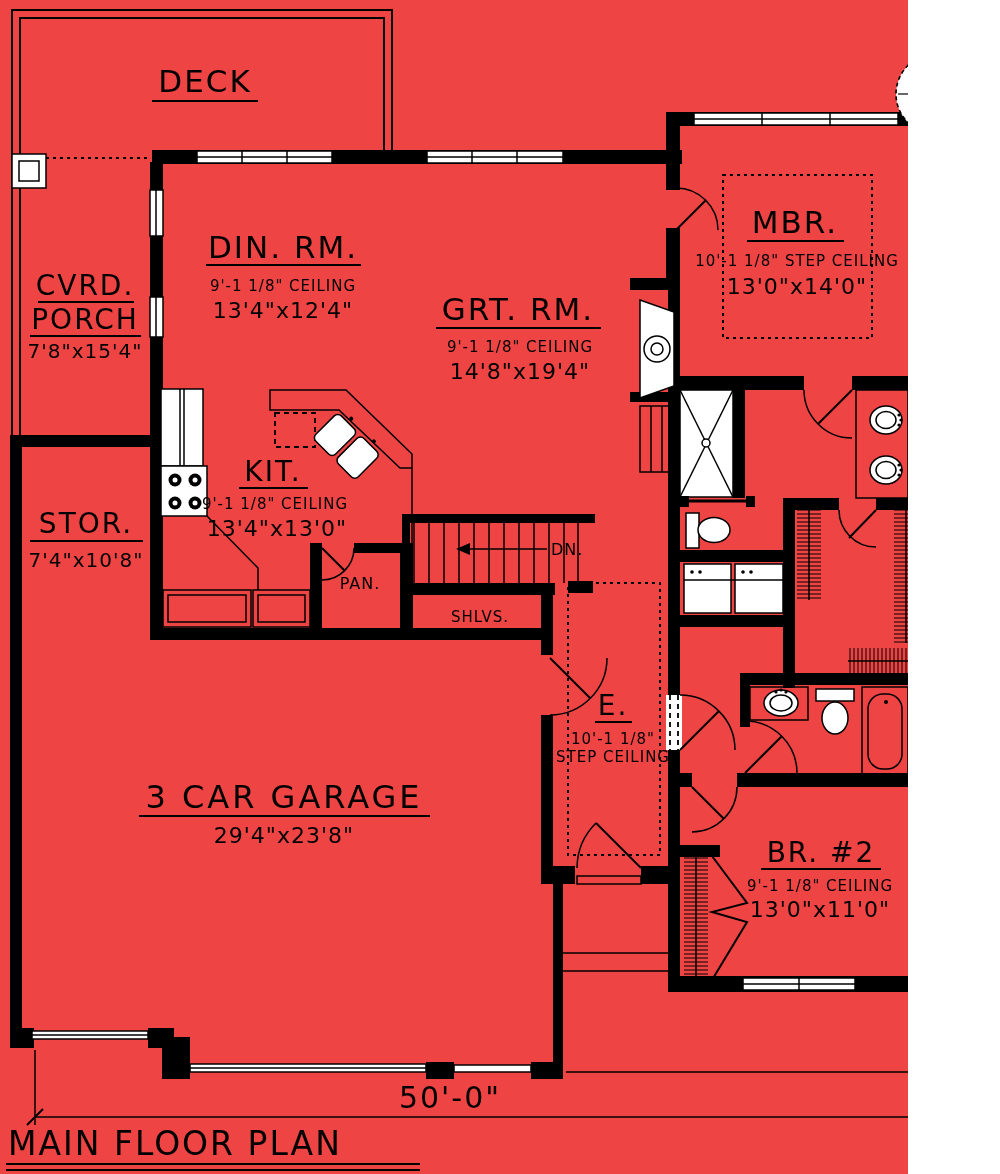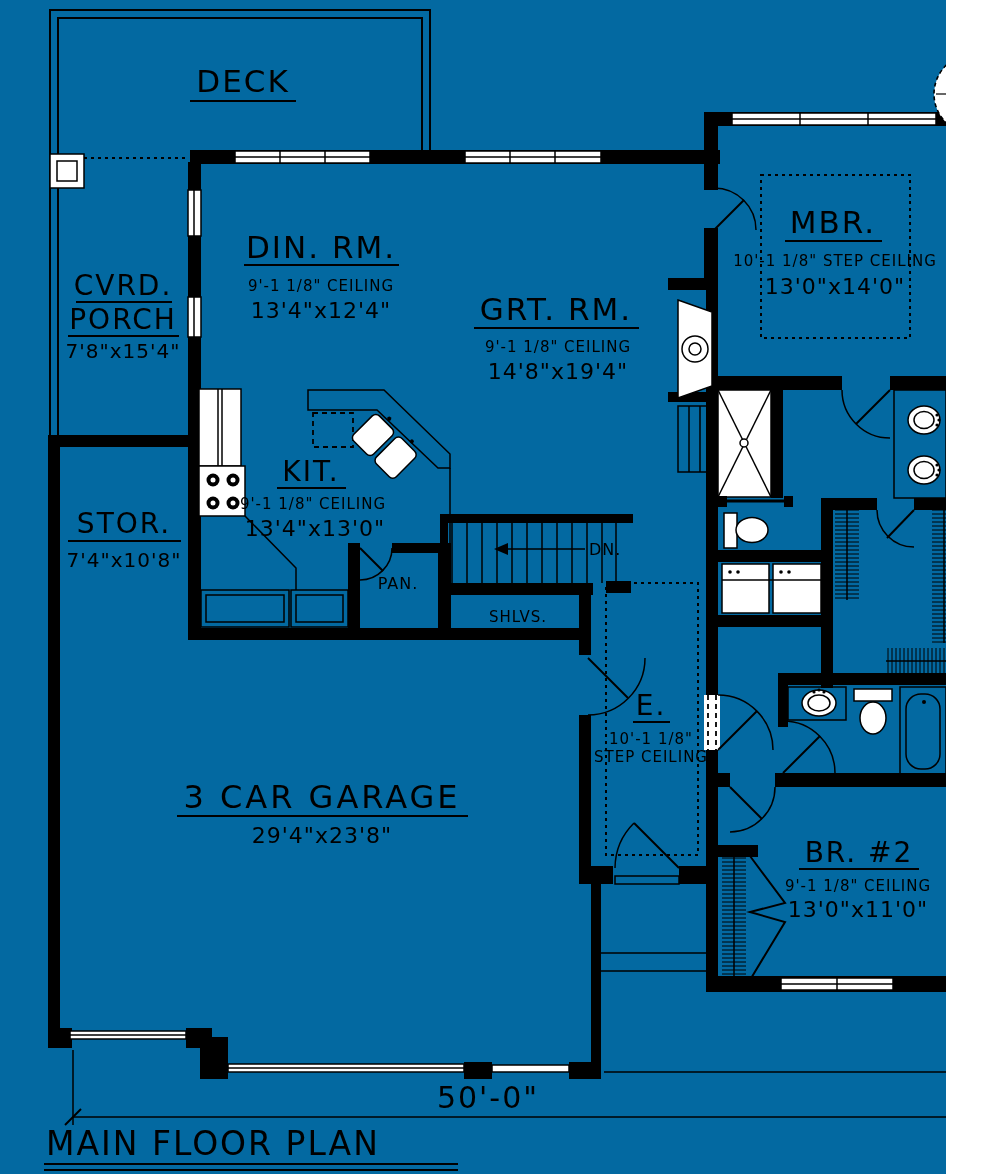--- a/index.html
+++ b/index.html
@@ -1,16 +1,16 @@
 <!DOCTYPE html>
 <html><head>
 <meta charset="utf-8">
 <style>
   html,body{margin:0;padding:0;background:#ffffff;}
-  #plan-wrap{position:relative;width:908px;height:1174px;background:#0369a1;overflow:hidden;padding-left:38px;}
+  #plan-wrap{position:relative;width:908px;height:1174px;background:#ef4444;overflow:hidden;}
   svg{display:block;}
   .wall{fill:#000000;stroke:none;}
   .thin{fill:none;stroke:#000000;stroke-width:1.5;}
   .thin2{fill:none;stroke:#000000;stroke-width:2;}
   .whitefill{fill:#ffffff;stroke:#000000;stroke-width:1.5;}
   .dash{fill:none;stroke:#000000;stroke-width:1.8;stroke-dasharray:5 4;}
   .dot{fill:none;stroke:#000000;stroke-width:2;stroke-dasharray:3 4;}
   .arc{fill:none;stroke:#000000;stroke-width:1.5;}
   .leaf{fill:none;stroke:#000000;stroke-width:2;}
   text{fill:#000000;font-family:"DejaVu Sans", sans-serif;}

